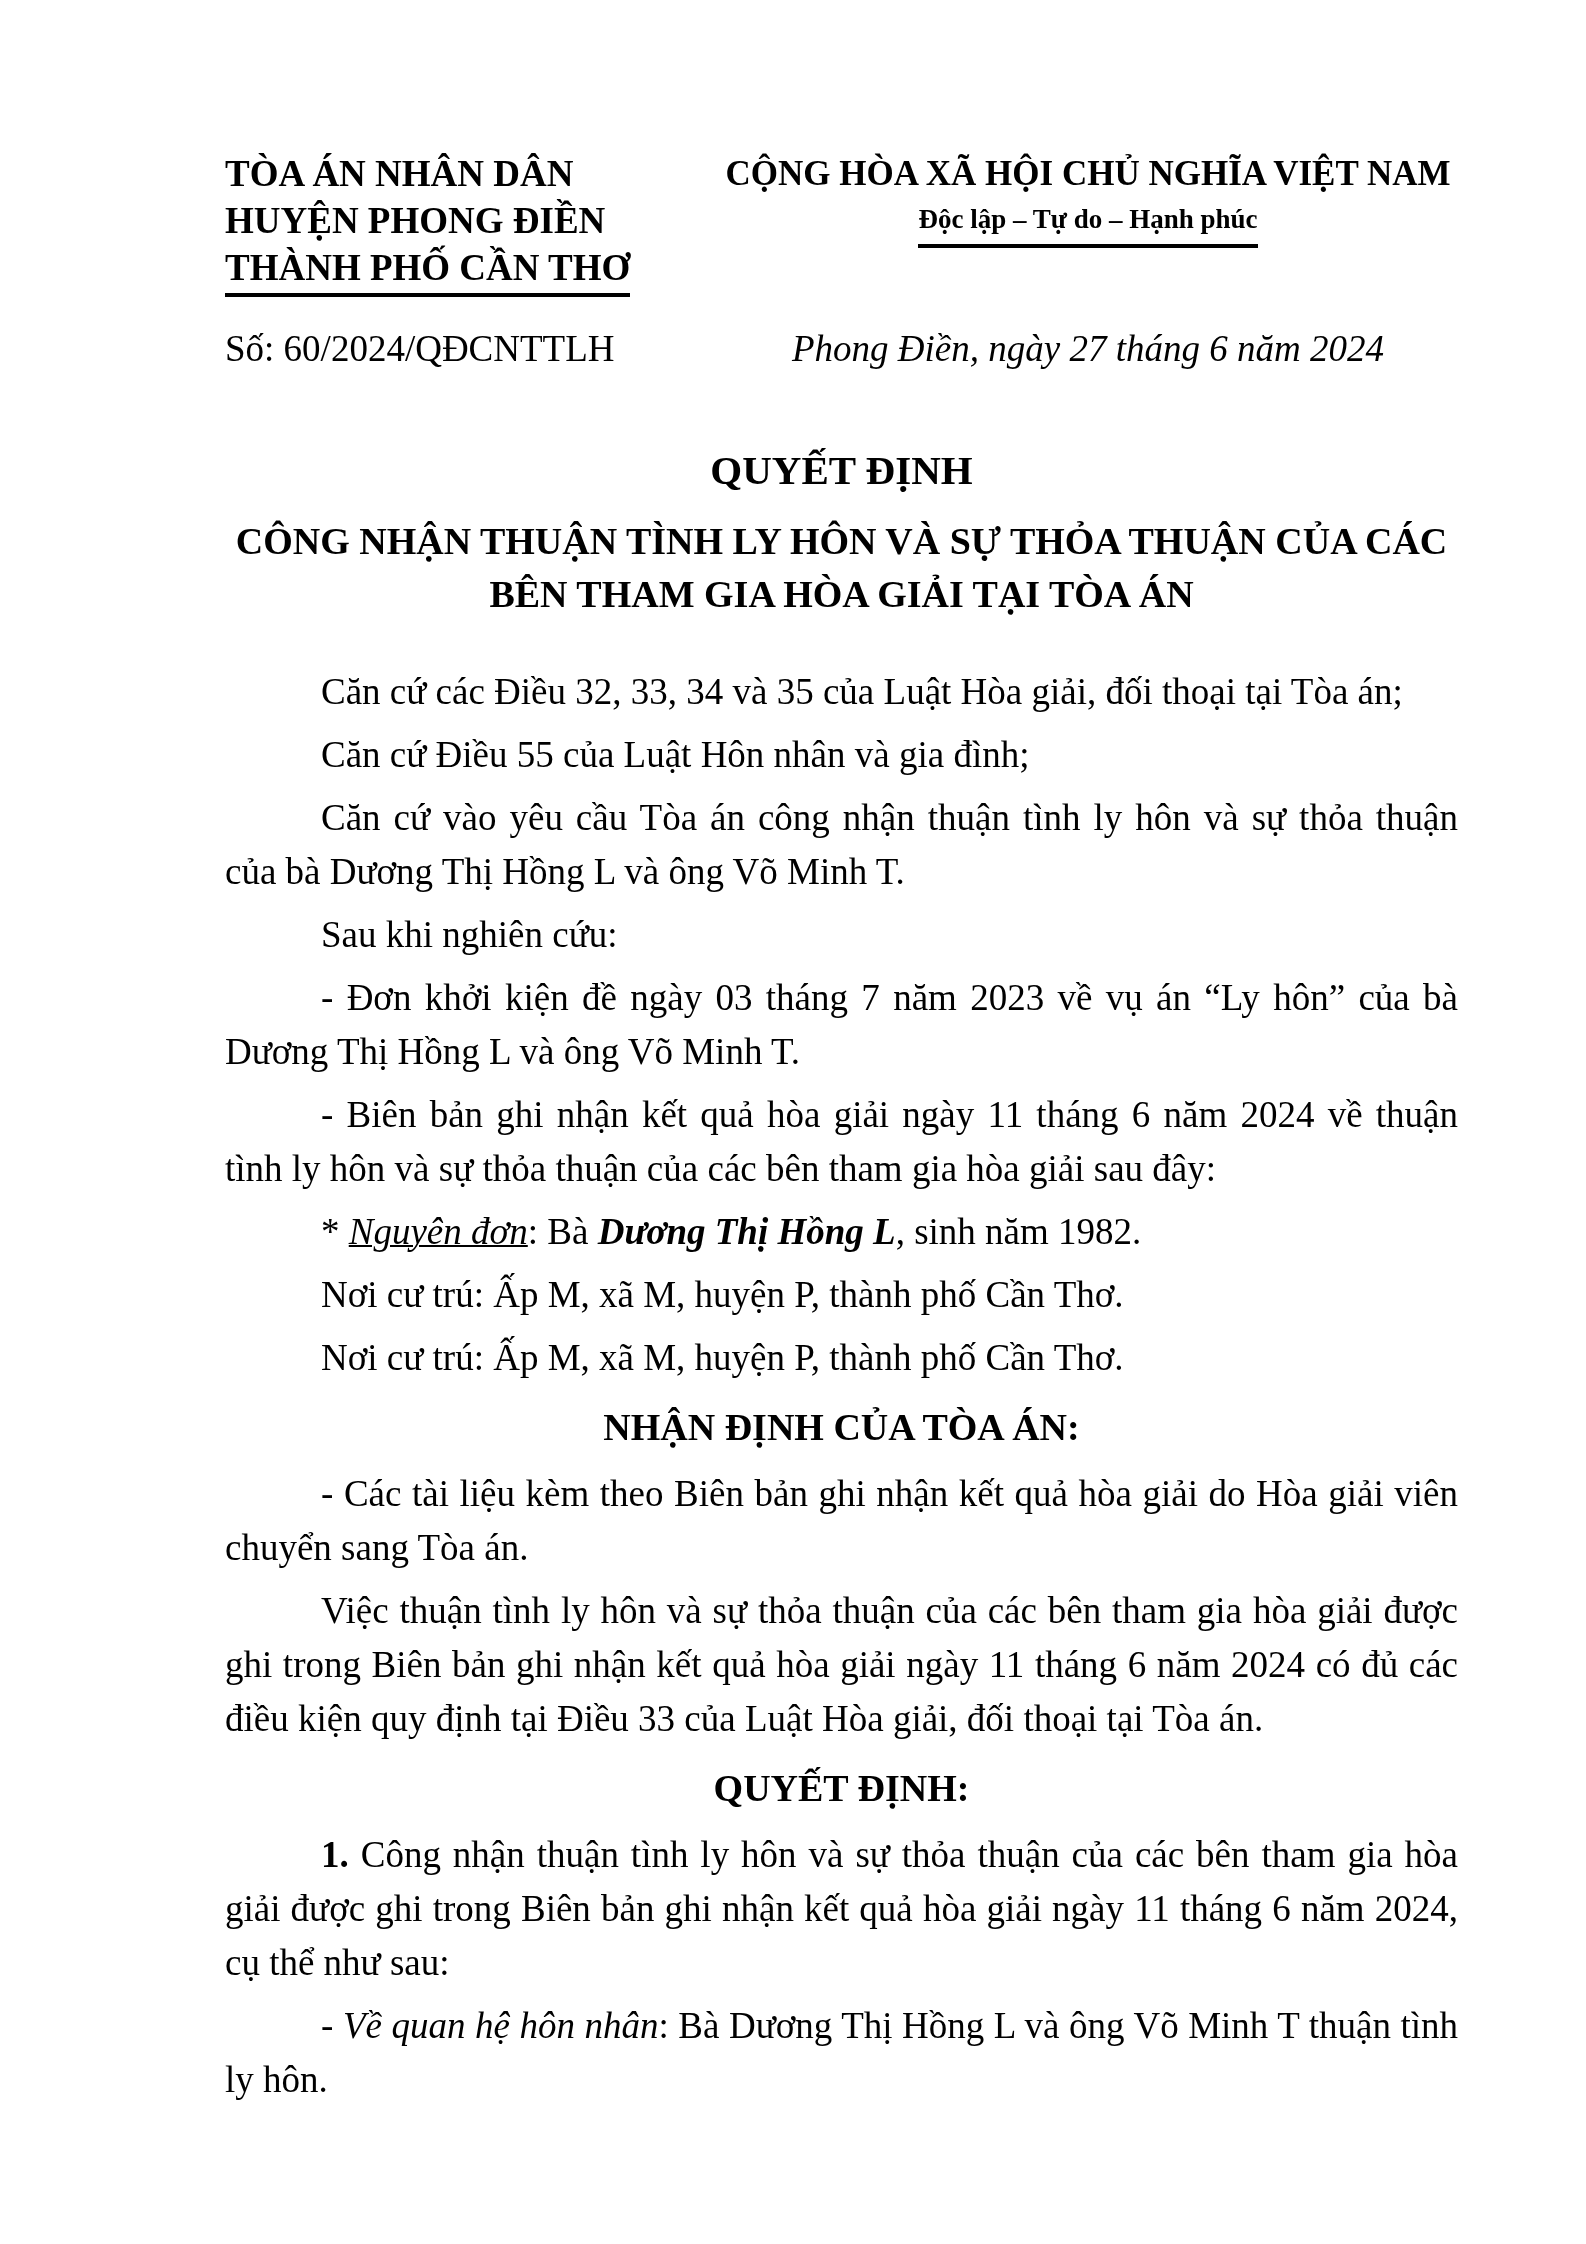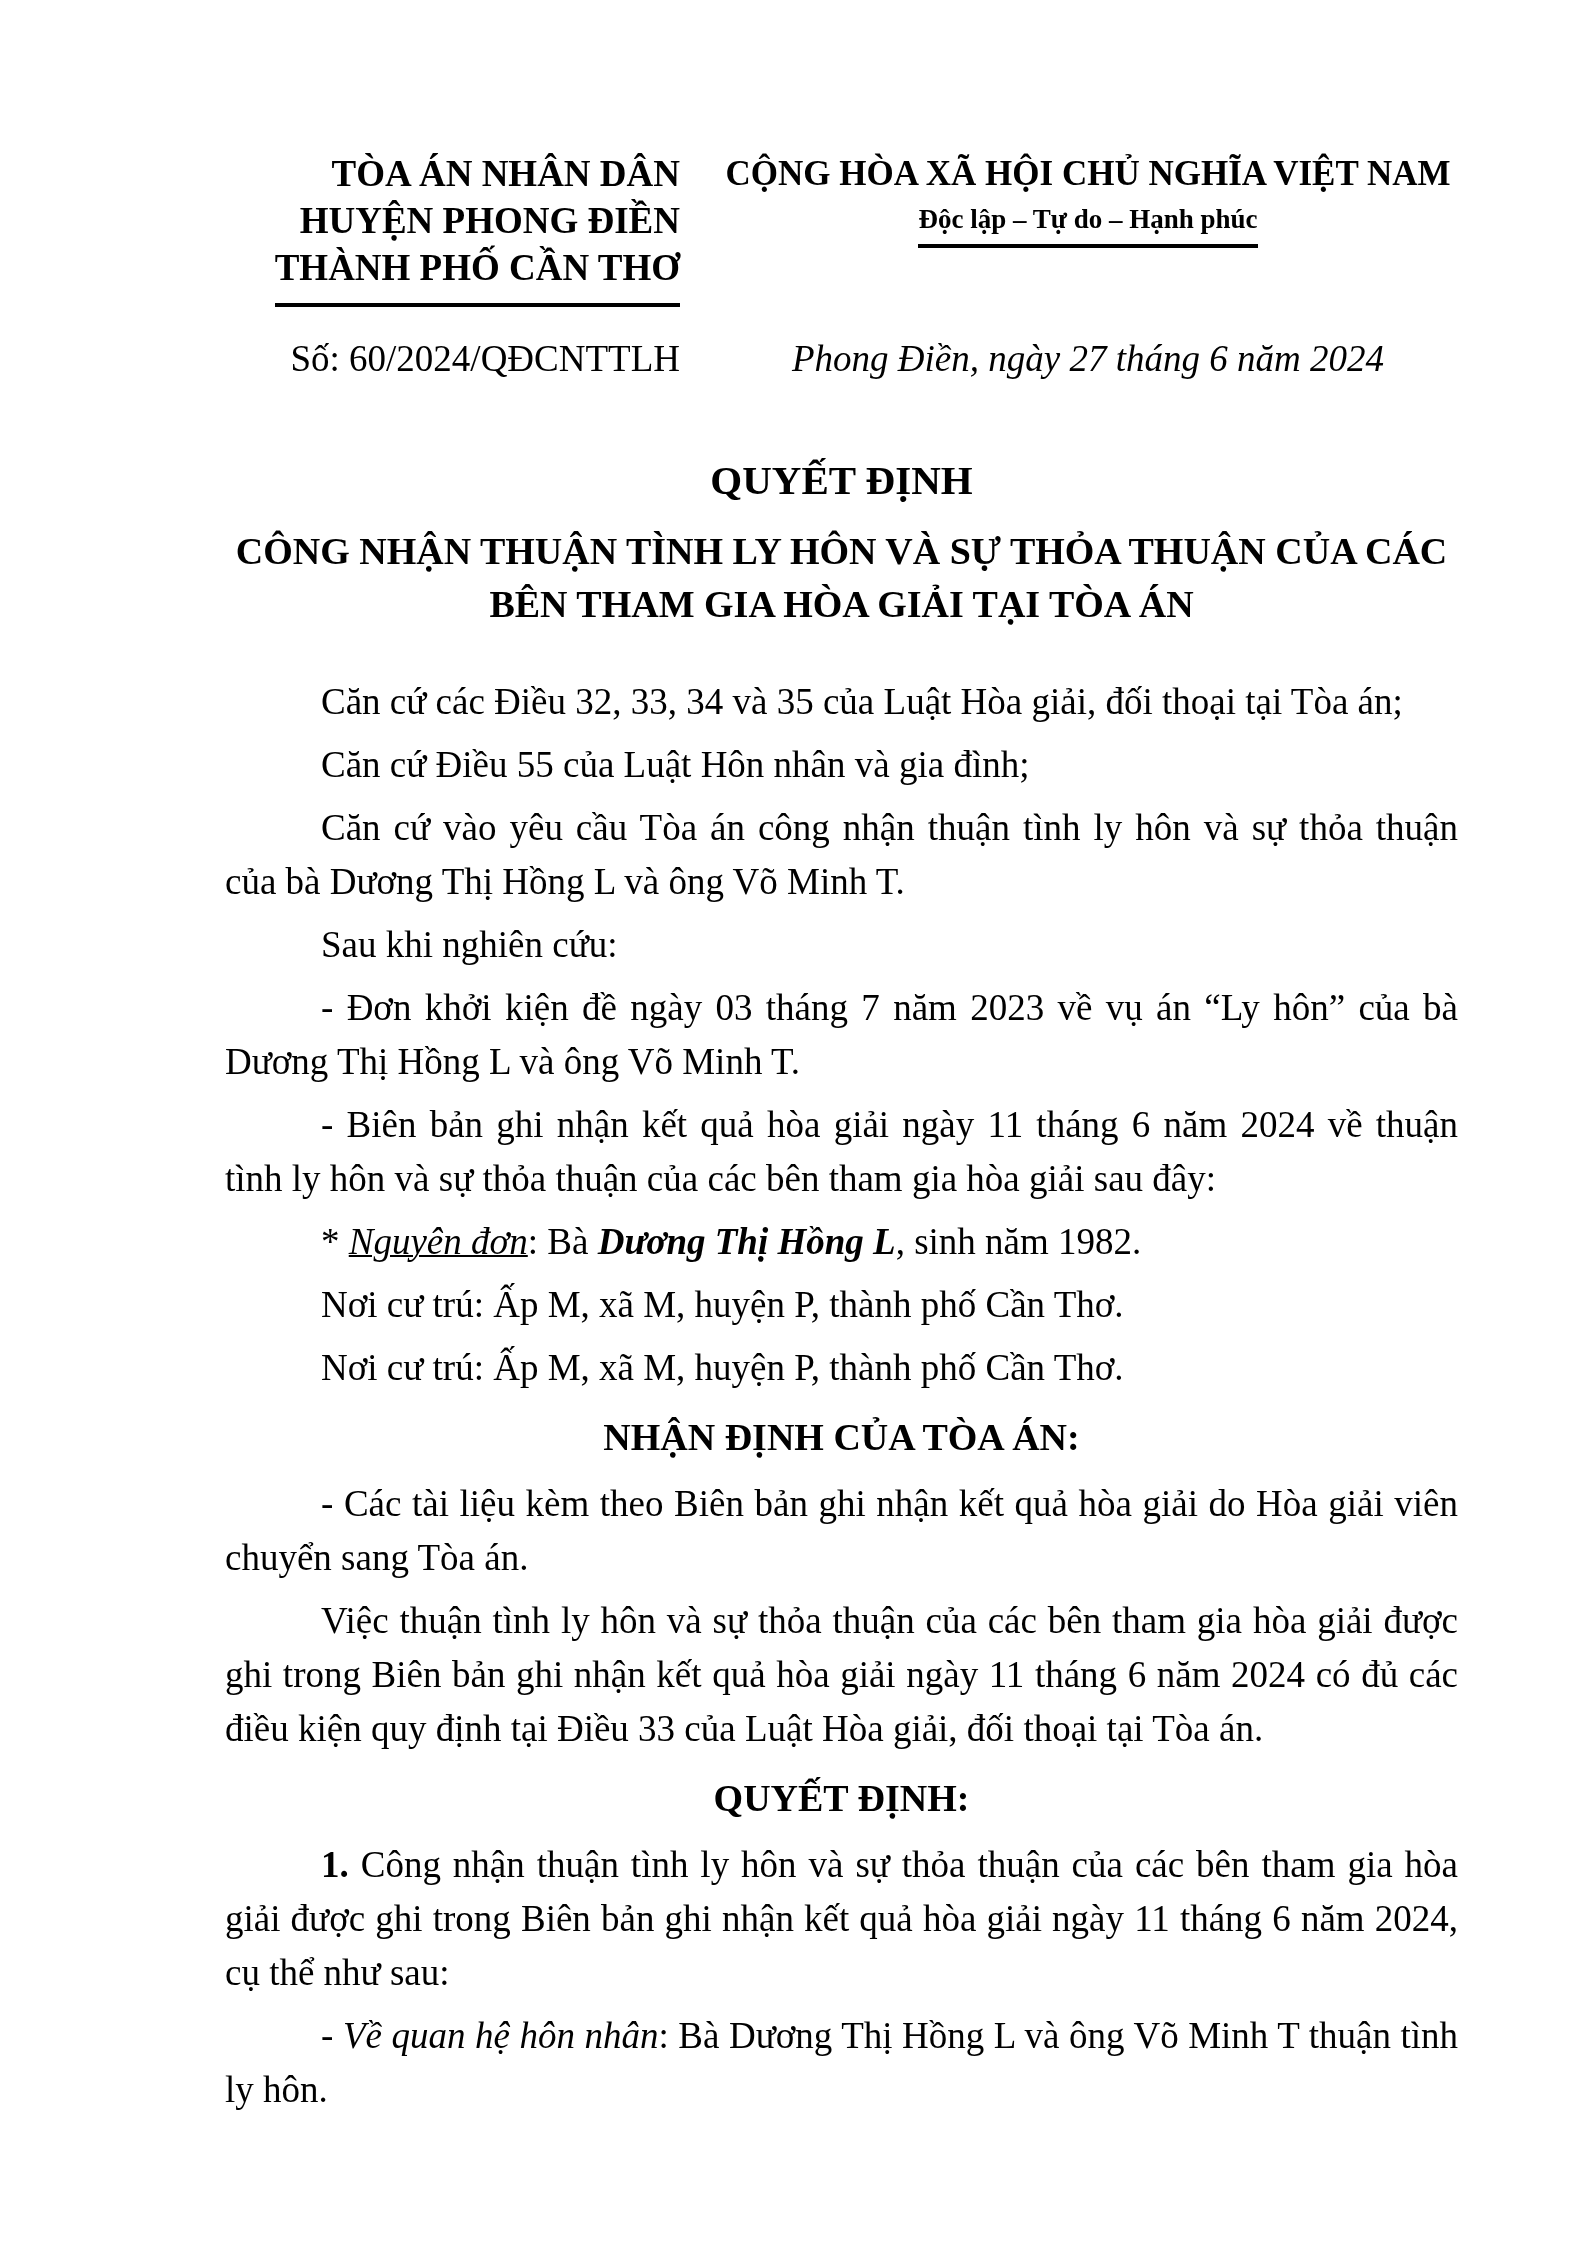--- a/index.html
+++ b/index.html
@@ -17,32 +17,32 @@
     box-sizing: border-box;
     padding: 150px 128px 0 225px;
     overflow: hidden;
   }
   
   .header-row {
     display: flex;
     justify-content: space-between;
     align-items: flex-start;
   }
-  .hcol-left  { width: 455px; text-align: right; }
+  .hcol-left  { width: 455px; text-align: left; }
   .hcol-right { width: 740px; text-align: center; }
   .court-line {
     font-weight: bold;
     font-size: 37px;
     line-height: 47px;
     white-space: nowrap;
   }
   .court-line-underlined {
     display: inline-block;
     border-bottom: 4px solid #000;
-    padding-bottom: 12px;
+    padding-bottom: 2px;
   }
   .nation-line1 {
     font-weight: bold;
     font-size: 35px;
     line-height: 47px;
     white-space: nowrap;
   }
   .motto {
     display: inline-block;
     font-weight: bold;

